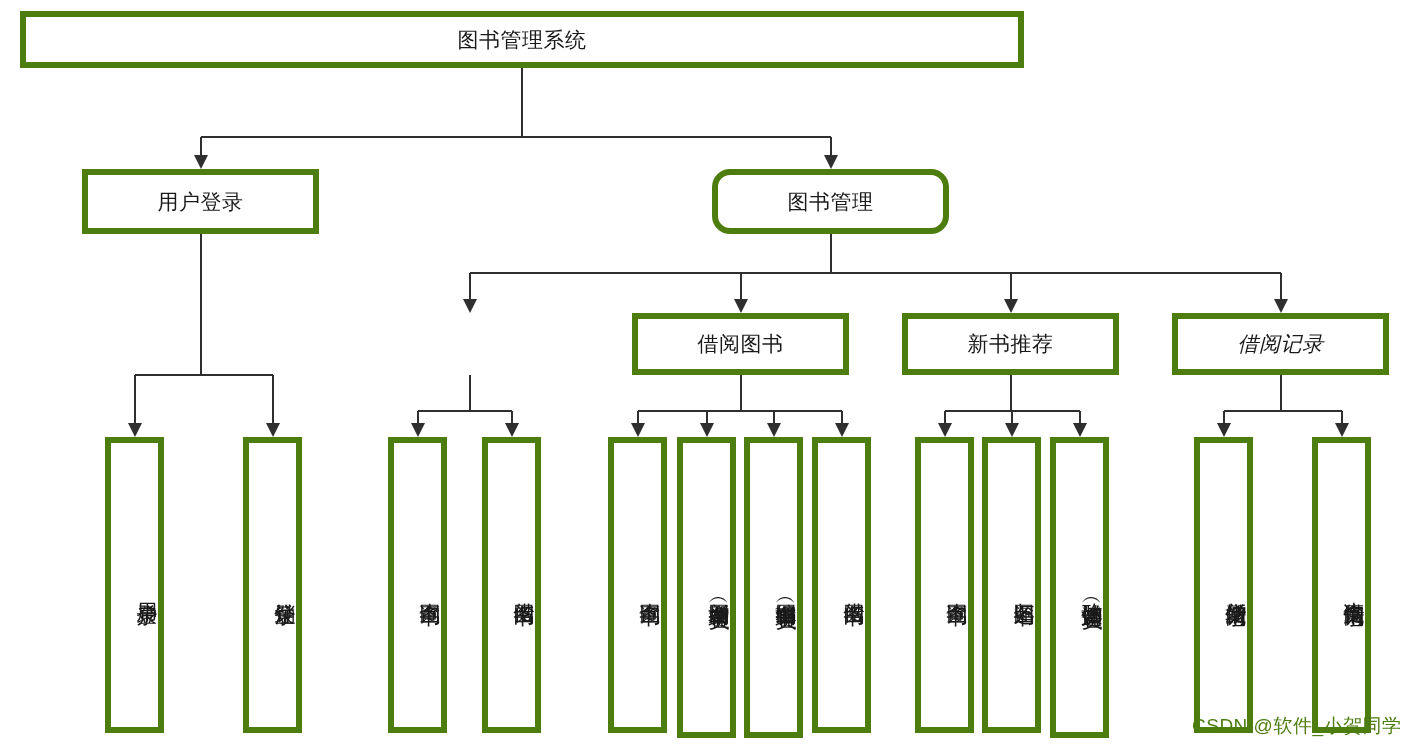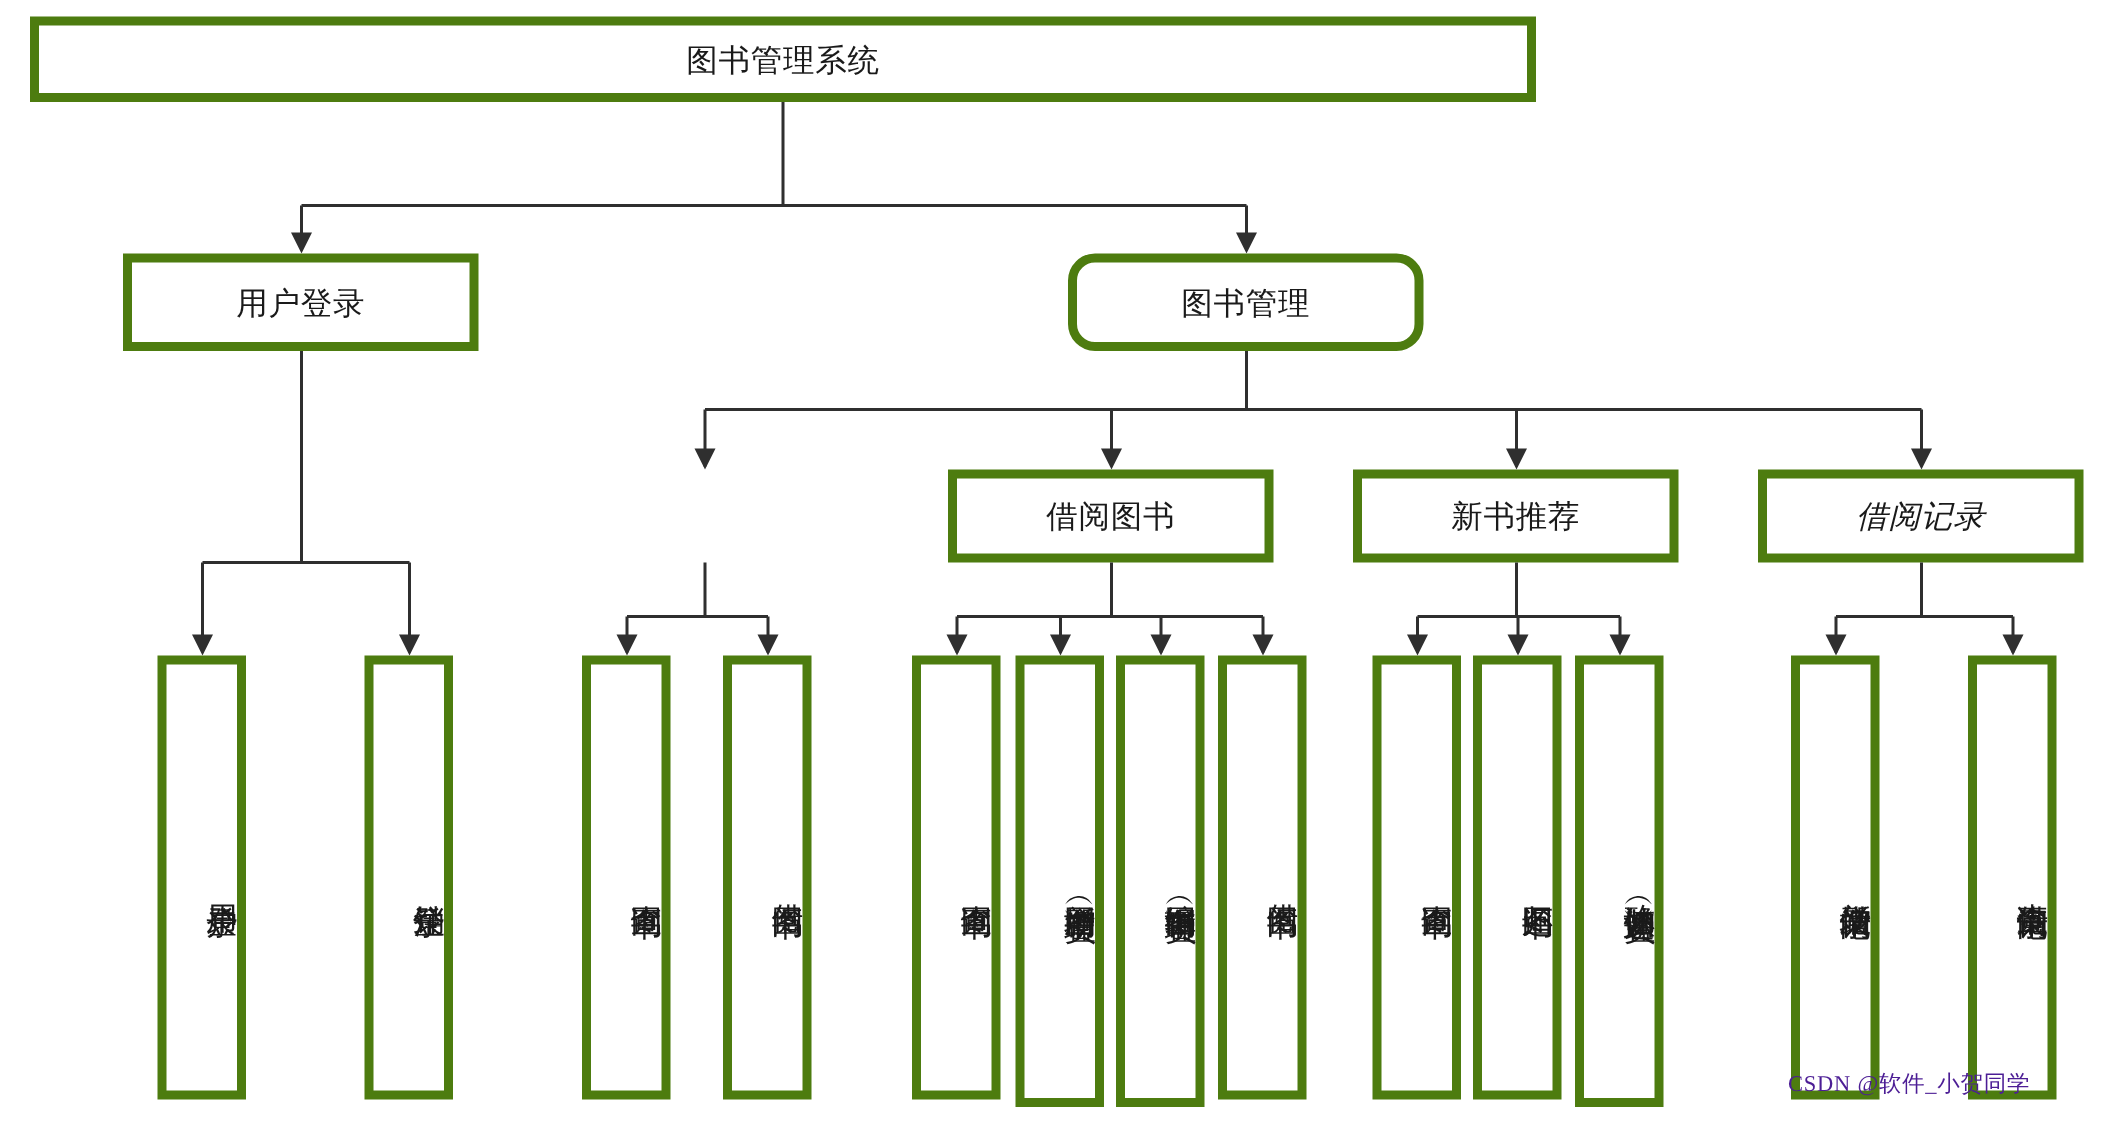--- a/index.html
+++ b/index.html
@@ -55,25 +55,24 @@
   .arrow {
     position: absolute;
     width: 0;
     height: 0;
     border-left: 7px solid transparent;
     border-right: 7px solid transparent;
     border-top: 14px solid #2f2f2f;
   }
   .watermark {
     position: absolute;
-    font-size: 15px;
-    color: #4c1d95;
+    font-size: 19px;
+    color: #4d7c0f;
     white-space: nowrap;
     letter-spacing: 0.5px;
-    font-family: Liberation Serif, serif;
   }
 </style>
 </head>
 <body>
 
 <div id="canvas">
 
   <div class="node h" id="node-root" style="left: 20px; top: 11px; width: 1004px; height: 57px;">
     <span>图书管理系统</span>
   </div>

